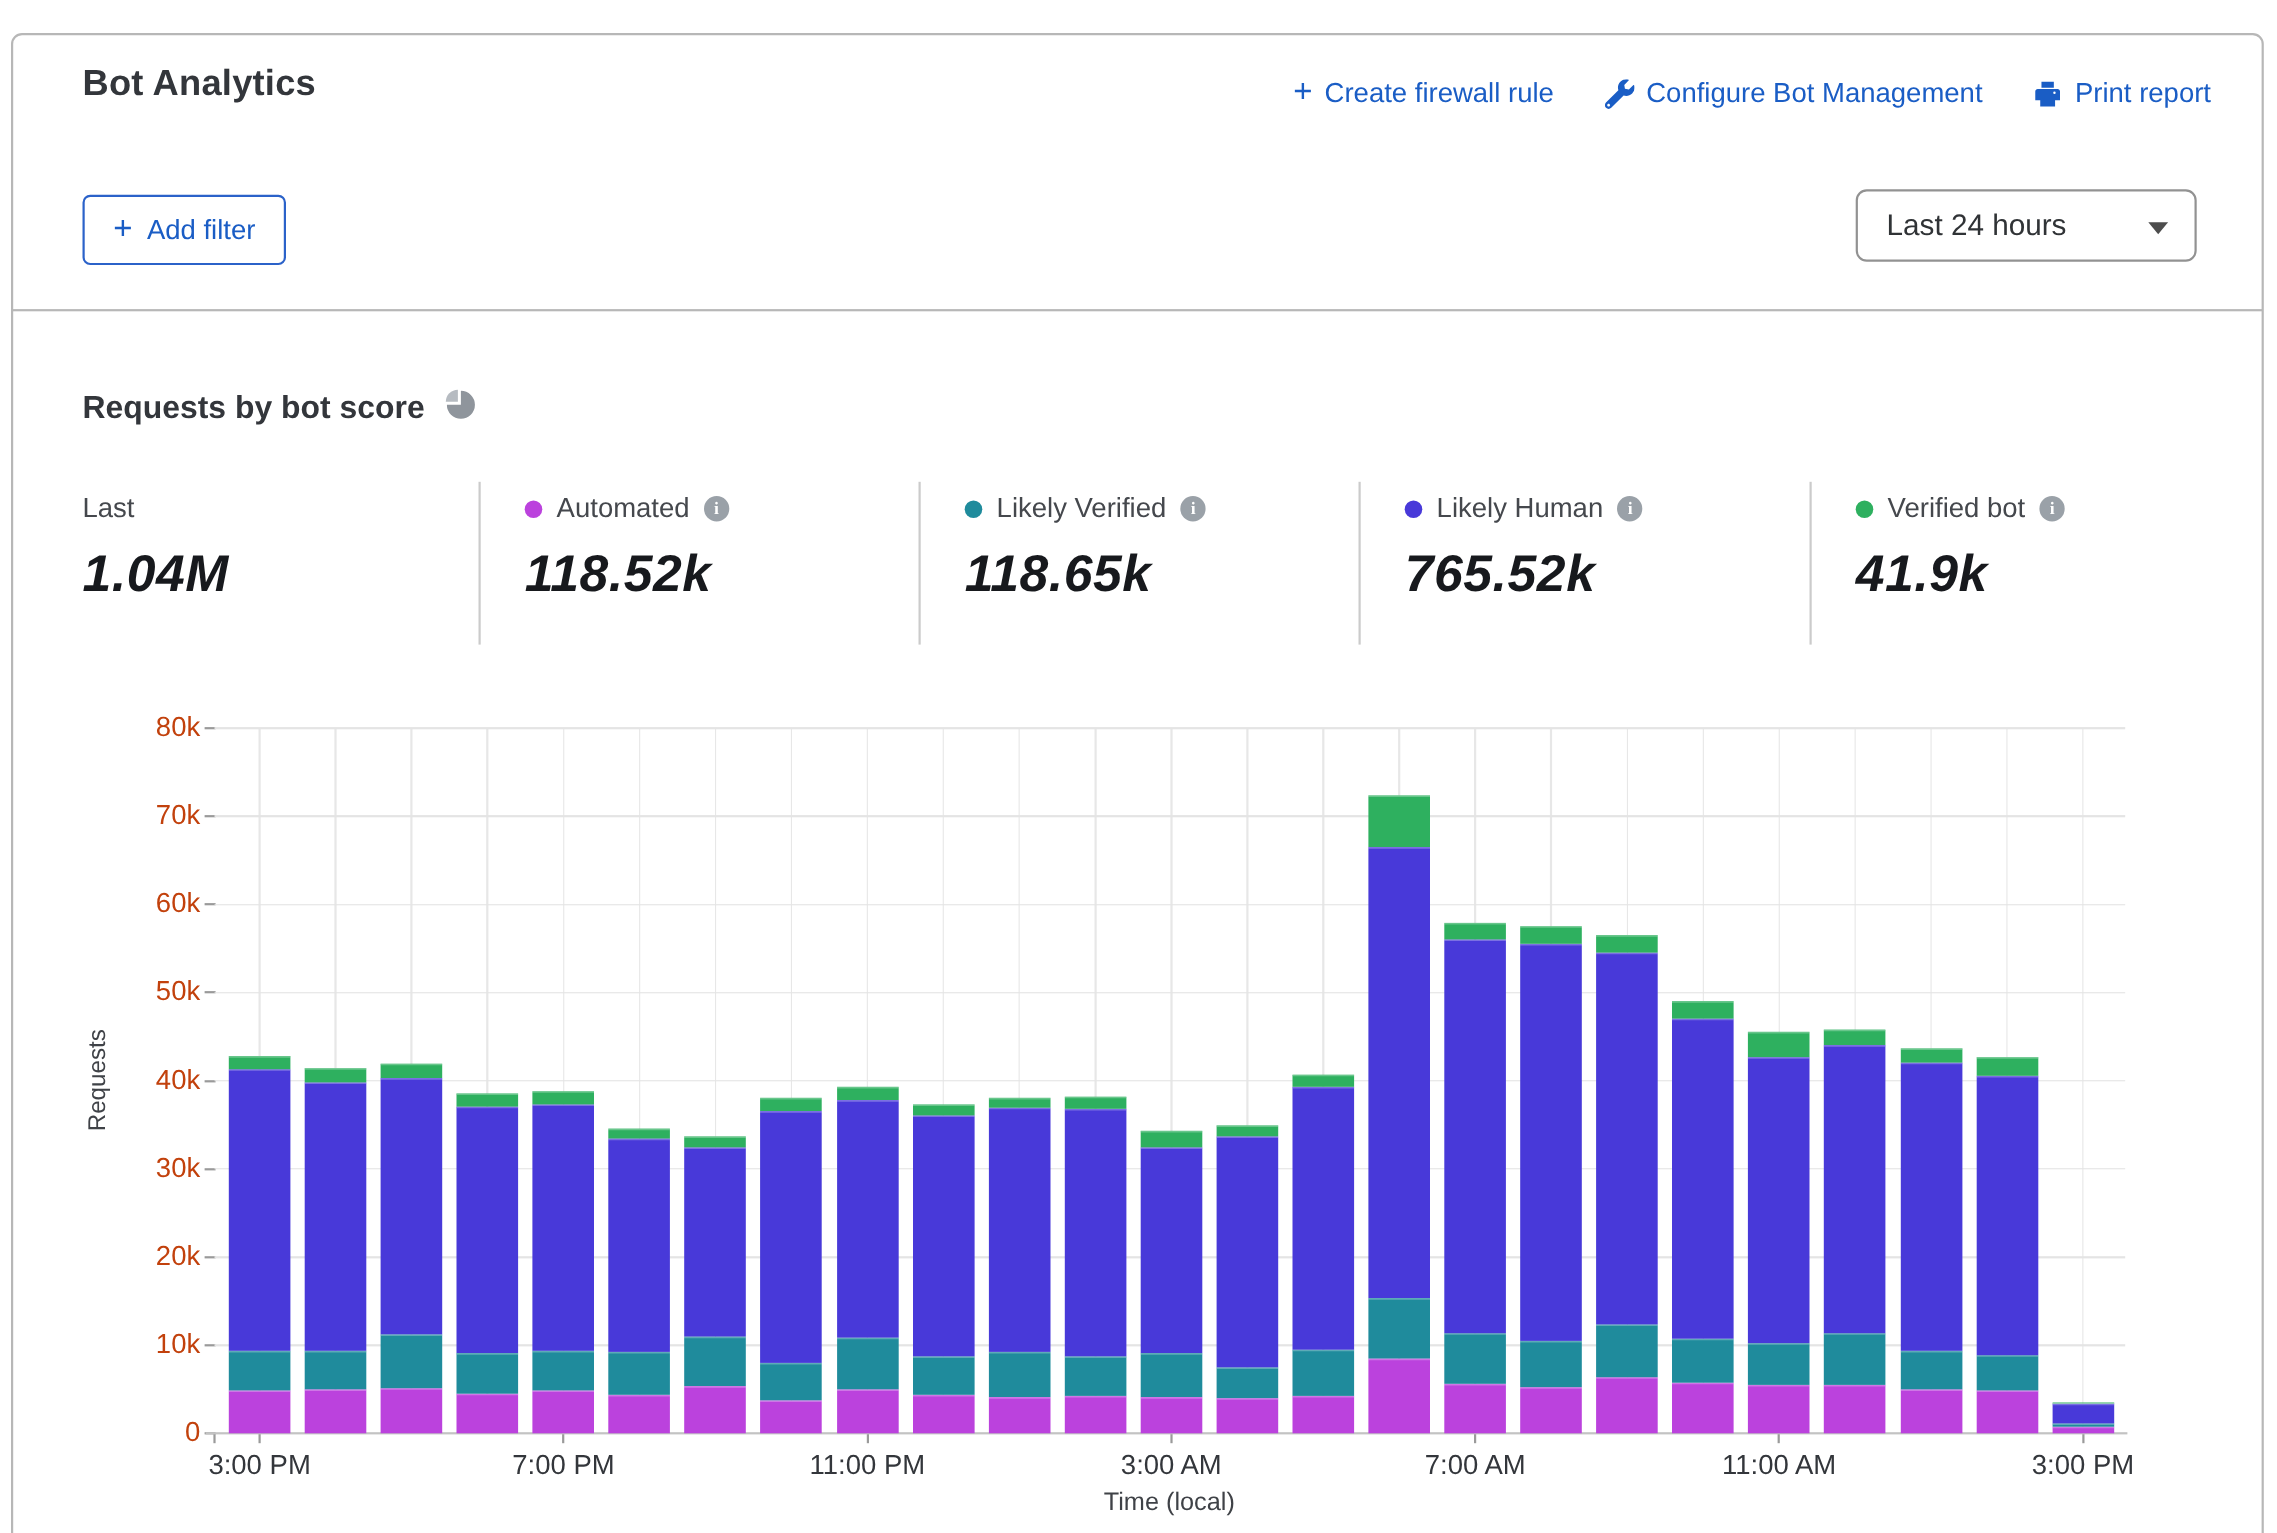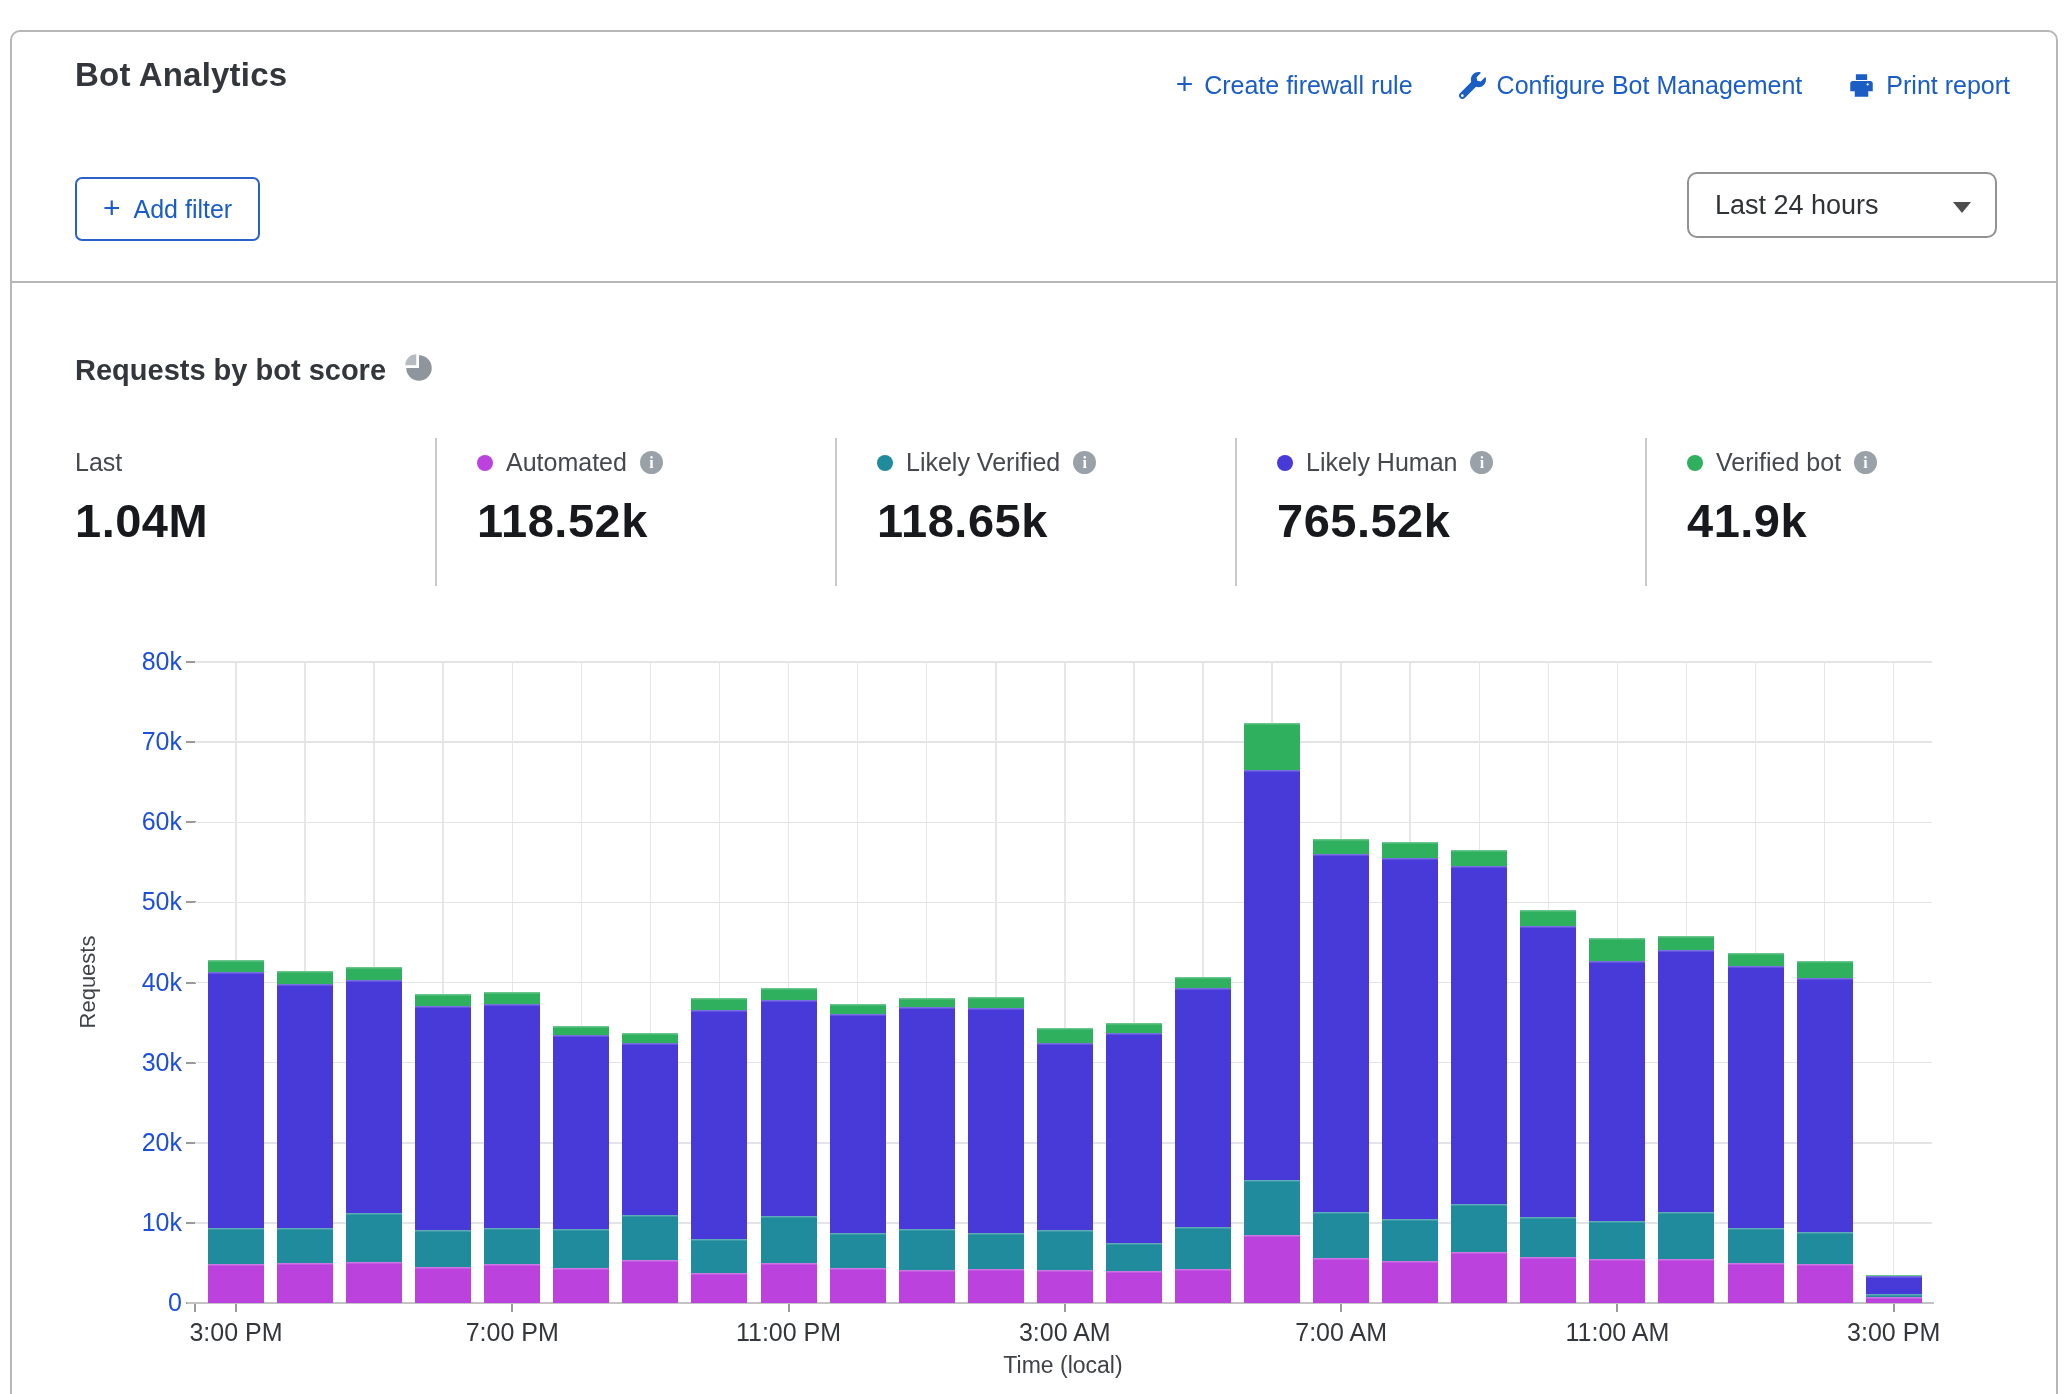--- a/index.html
+++ b/index.html
@@ -39,30 +39,30 @@
                    color:#33363b; display:flex; align-items:center; gap:17px; }
 
   .stat-divider { position:absolute; top:438px; width:2px; height:148px; background:#cbcbcb; }
   .stat { position:absolute; top:448px; }
   .stat-label-row { display:flex; align-items:center; gap:13px; font-size:25px; color:#45484d; }
   .dot { width:16px; height:16px; border-radius:50%; }
   .info-icon { width:23px; height:23px; border-radius:50%; background:#9aa1a8; color:#fff;
                font-size:16px; font-weight:bold; display:flex; align-items:center;
                justify-content:center; font-family:"Liberation Serif", serif; cursor:pointer; }
   .stat-value { font-size:47px; font-weight:bold; color:#17191d; margin-top:16px;
-                letter-spacing:0.5px; }
+                letter-spacing:0.5px;font-style:italic; }
 
   
   #plot { position:absolute; left:195px; top:662px; width:1737px; height:641px; }
   .hgrid { position:absolute; left:0; width:1737px; height:1.5px; background:#e4e4e4; }
   .vgrid { position:absolute; top:0; width:1.5px; height:641px; background:#e7e7e7; }
   .baseline { position:absolute; left:-8px; top:639.5px; width:1747px; height:2.5px;
               background:#c3c3c3; z-index:2; }
   .bar-seg { position:absolute; z-index:3; box-shadow:inset 0 1.5px 0 rgba(255,255,255,0.28); }
-  .ylab { position:absolute; width:120px; text-align:right; font-size:25px; color:#1d4ed8; }
+  .ylab { position:absolute; width:120px; text-align:right; font-size:25px; color:#c2410c; }
   .ytick { position:absolute; width:10px; height:2px; background:#9a9a9a; }
   .xlab { position:absolute; font-size:25px; color:#33363b; transform:translateX(-50%);
           white-space:nowrap; top:1318px; }
   .xtick { position:absolute; width:2px; height:9px; background:#9a9a9a; top:1303px; }
   .axis-title-y { position:absolute; left:88px; top:982px; font-size:22px; color:#3f4247;
                   transform:translate(-50%,-50%) rotate(-90deg); white-space:nowrap; }
   .axis-title-x { position:absolute; left:1063px; top:1352px; font-size:23px; color:#3f4247;
                   transform:translateX(-50%); }
 </style>
 </head>

